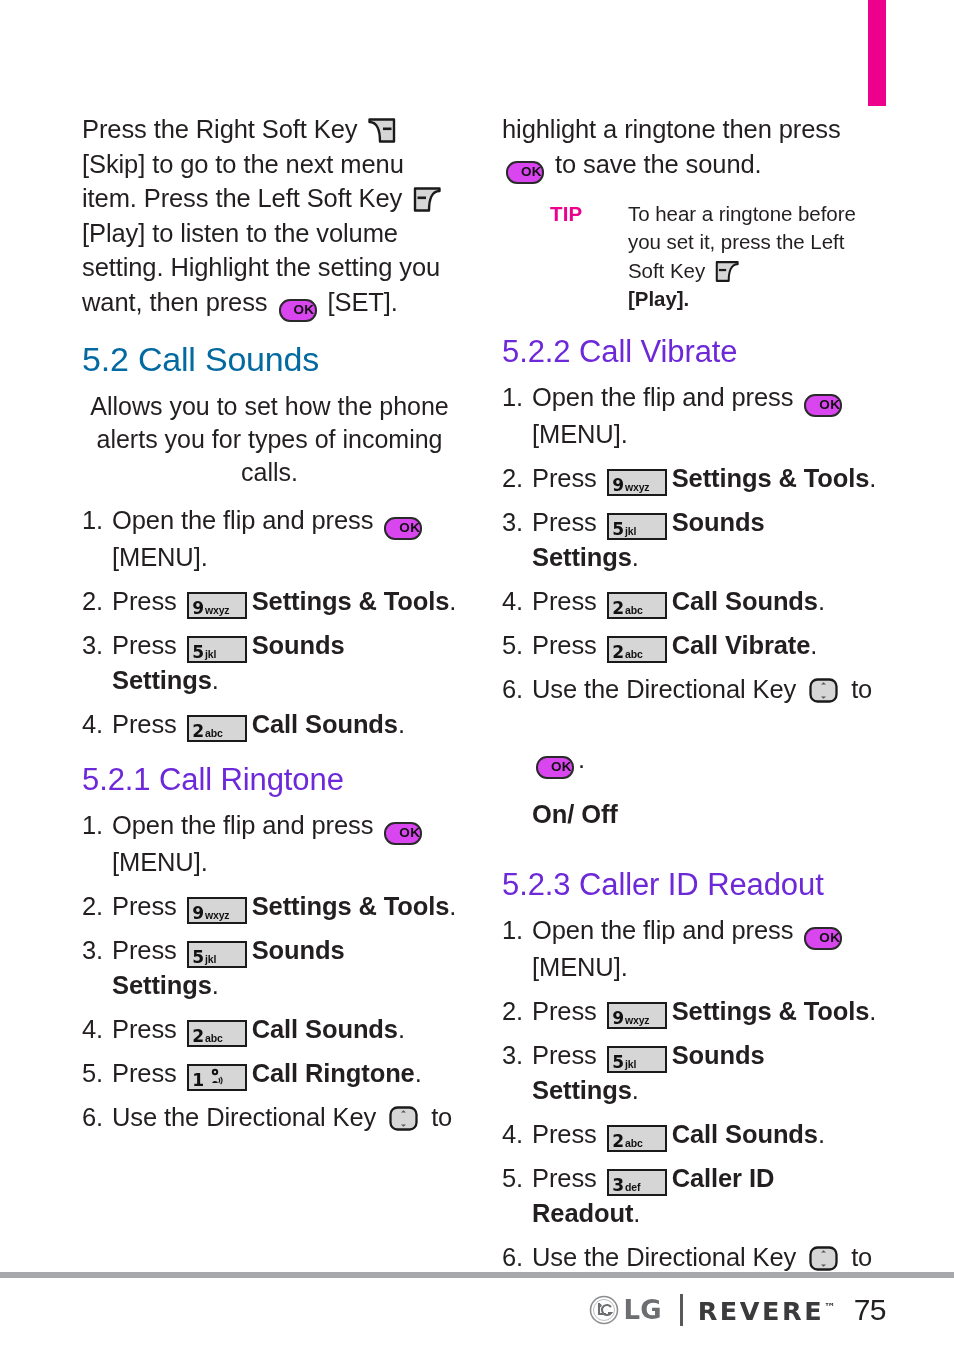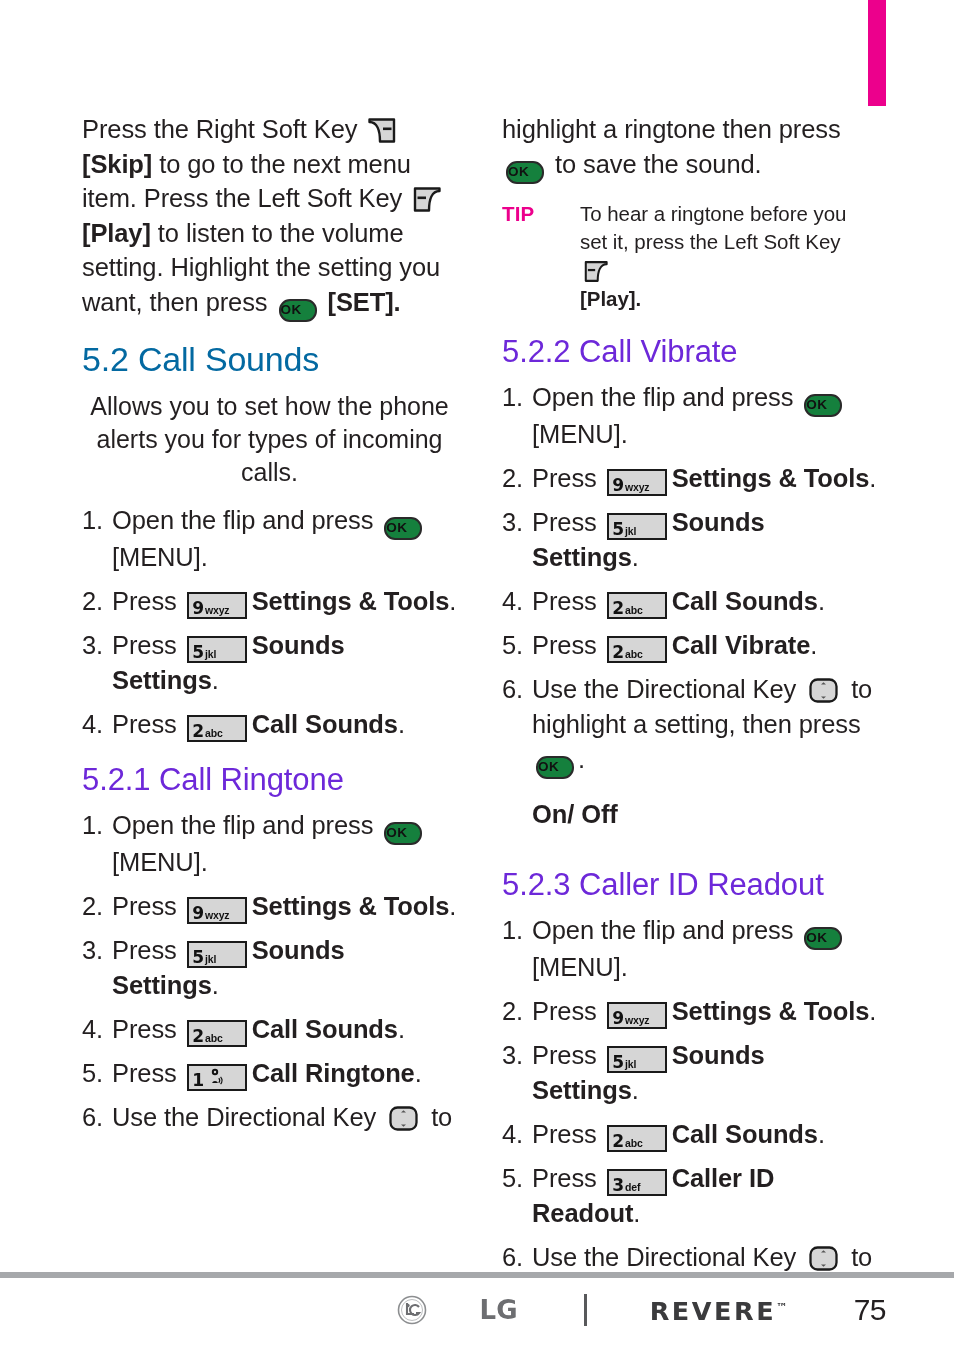--- a/index.html
+++ b/index.html
@@ -41,21 +41,21 @@
   .col-left  { left: 82px; }
   .col-right { left: 502px; }
 
   
   .para {
     font-size: 25.5px;
     line-height: 34.5px;
     letter-spacing: -0.1px;
     margin: 0 0 10px 0;
   }
-  .para b, .bold { font-weight: bold; }
+  .para b, .bold { font-weight: normal; }
 
   .h-section {
     color: #0369a1;
     font-size: 34px;
     font-weight: normal;
     line-height: 34px;
     margin: 20px 0 14px 0;
     letter-spacing: -0.2px;
   }
   .h-sub {
@@ -102,21 +102,21 @@
   }
   .callout .tag {
     position: absolute;
     left: 0;
     top: 0;
     color: #ec008c;
     font-weight: bold;
     font-size: 20.5px;
     letter-spacing: 0.2px;
   }
-  .callout.tip { padding-left: 78px; }
+  .callout.tip { padding-left: 78px; margin-left: 48px; }
   .callout .bold { font-weight: bold; }
 
   .onoff {
     font-size: 25.5px;
     font-weight: bold;
     line-height: 34px;
     margin: 18px 0 0 30px;
     letter-spacing: -0.1px;
   }
 
@@ -166,27 +166,27 @@
     vertical-align: top;
     margin-left: 3px;
   }
 
   
   .key-ok {
     width: 38px;
     height: 23px;
     border: 2.5px solid #2a2a2a;
     border-radius: 11px;
-    background: #15803d;
+    background: #d946ef;
     margin: 0 4px;
     box-sizing: border-box;
     font-size: 13.5px;
     font-weight: bold;
     letter-spacing: 0.4px;
-    text-align: left;
+    text-align: right;
     line-height: 18px;
     color: #111;
     vertical-align: -3px;
   }
 
   
   .key-soft {
     width: 30px;
     height: 27px;
     margin: 0 3px;
@@ -217,21 +217,20 @@
     width: 954px;
     height: 50px;
   }
   .brand {
     position: absolute;
     right: 68px;
     top: 0;
     display: flex;
     align-items: center;
     height: 44px;
-    gap: 48px;
   }
   .lg-mark { width: 30px; height: 30px; margin-right: 5px; }
   .lg-word {
     font-family: "DejaVu Sans", sans-serif;
     font-size: 26px;
     font-weight: bold;
     color: #6d6e71;
     letter-spacing: 0px;
     line-height: 30px;
   }
@@ -362,21 +361,21 @@
         <span class="num">4.</span><span>Press </span><span class="key key-num"><span class="digit">2</span><span class="letters">abc</span></span><span class="lbl">Call Sounds</span><span>.</span>
       </li>
       <li class="step">
         <span class="num">5.</span><span>Press </span><span class="key key-num"><span class="digit">2</span><span class="letters">abc</span></span><span class="lbl">Call Vibrate</span><span>.</span>
       </li>
       <li class="step">
         <span class="num">6.</span><span>Use the Directional Key </span><svg class="key key-dir" viewBox="0 0 31 27">
             <rect x="2.5" y="2.5" width="26" height="22" rx="7" ry="7" fill="#d6d6d6" stroke="#1a1a1a" stroke-width="2.3"></rect>
             <path d="M13 7.5 L15.5 5.2 L18 7.5 Z" fill="#555"></path>
             <path d="M13 19.5 L15.5 21.8 L18 19.5 Z" fill="#555"></path>
-          </svg><span> to</span><br><span>highlight a setting, then press</span><br><span class="key key-ok">OK</span><span>.</span>
+          </svg><span> to</span><br><br><span class="key key-ok">OK</span><span>.</span>
       </li>
     </ol>
 
     <div class="onoff">On/ Off</div>
 
     <h3 class="h-sub" style="margin-top:40px">5.2.3 Caller ID Readout</h3>
 
     <ol class="steps">
       <li class="step">
         <span class="num">1.</span><span>Open the flip and press </span><span class="key key-ok">OK</span><br><span>[MENU].</span>

